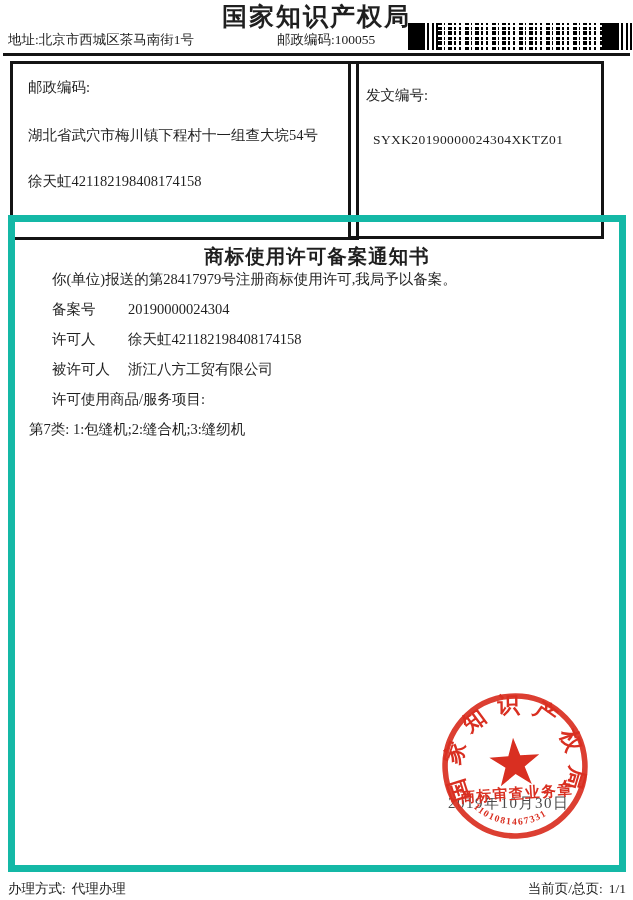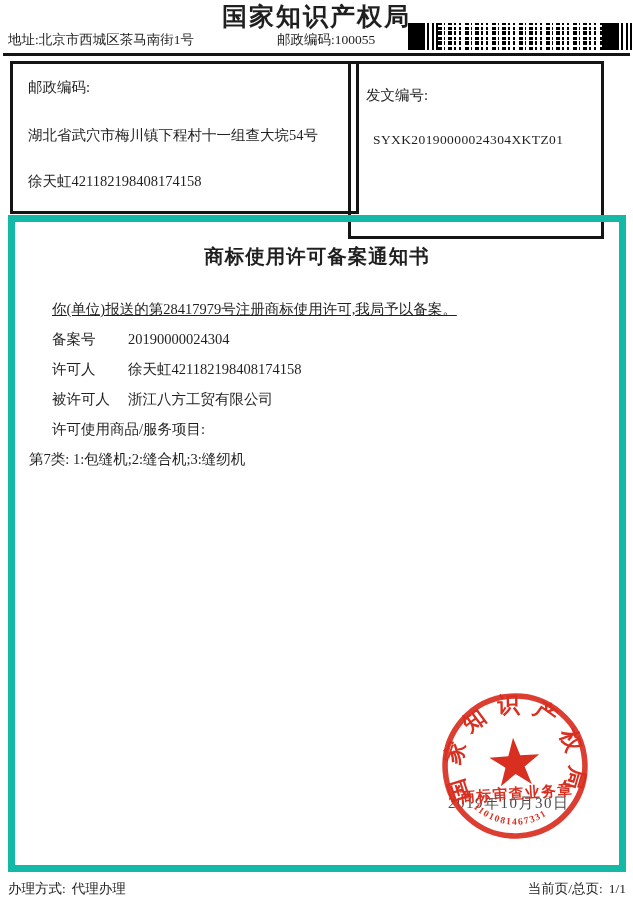--- a/index.html
+++ b/index.html
@@ -24,38 +24,38 @@
   .bc-thin  { width:13px;
     background:repeating-linear-gradient(90deg,#fff 0 2px,#000 2px 4px,#fff 4px 7px,#000 7px 9px); }
   .bc-noise { flex:1;
     background:
       repeating-linear-gradient(0deg, rgba(255,255,255,0) 0 3px, #fff 3px 5px, rgba(255,255,255,0) 5px 9px, #fff 9px 10px),
       repeating-linear-gradient(90deg,#000 0 4px,#fff 4px 6px,#000 6px 7px,#fff 7px 10px,#000 10px 14px,#fff 14px 16px,#000 16px 18px,#fff 18px 21px,#000 21px 23px,#fff 23px 27px);
   }
   .hdr-rule { position:absolute; left:3px; top:53px; width:627px; height:3px; background:#141414; }
   
   .recipient-box {
-    position:absolute; left:10px; top:61px; width:349px; height:153px;
+    position:absolute; left:10px; top:61px; width:349px; height:179px;
     border:3px solid #141414; padding:14px 12px 0 15px; font-size:14.5px;
   }
   .recipient-box .l2 { margin-top:29px; }
   .recipient-box .l3 { margin-top:27px; }
   .issue-box {
     position:absolute; left:348px; top:61px; width:256px; height:178px;
     border:3px solid #141414; padding:22px 10px 16px 15px; font-size:14.5px;
   }
   .issue-box .number { margin:27px 0 0 7px; font-size:13.5px; letter-spacing:.4px; }
   
   .notice-box {
     position:absolute; left:8px; top:215px; width:618px; height:657px;
     border:7px solid #14b8a6; font-size:14.5px;
   }
   .notice-title { text-align:center; font-size:19.5px; font-weight:bold; margin-top:21px; letter-spacing:1px; }
   .salutation  { margin:23px 12px 0 14px; }
-  .notice-body { margin:30px 12px 0 37px;text-decoration:underline; }
+  .notice-body { margin:0 12px 0 37px; }
   .field-row   { margin:11px 12px 0 37px; }
   .field-row .flabel { display:inline-block; width:76px; }
   .goods-heading { margin:11px 12px 0 37px; }
   .goods-line    { margin:11px 12px 0 14px; }
   
   .print-date {
     position:absolute; left:433px; top:572px; z-index:1;
     font-size:15px; color:#4a4a4a; letter-spacing:1.5px; white-space:nowrap;
   }
   .seal { position:absolute; left:424px; top:468px; width:152px; height:152px; z-index:2; transform:rotate(-4deg); }

